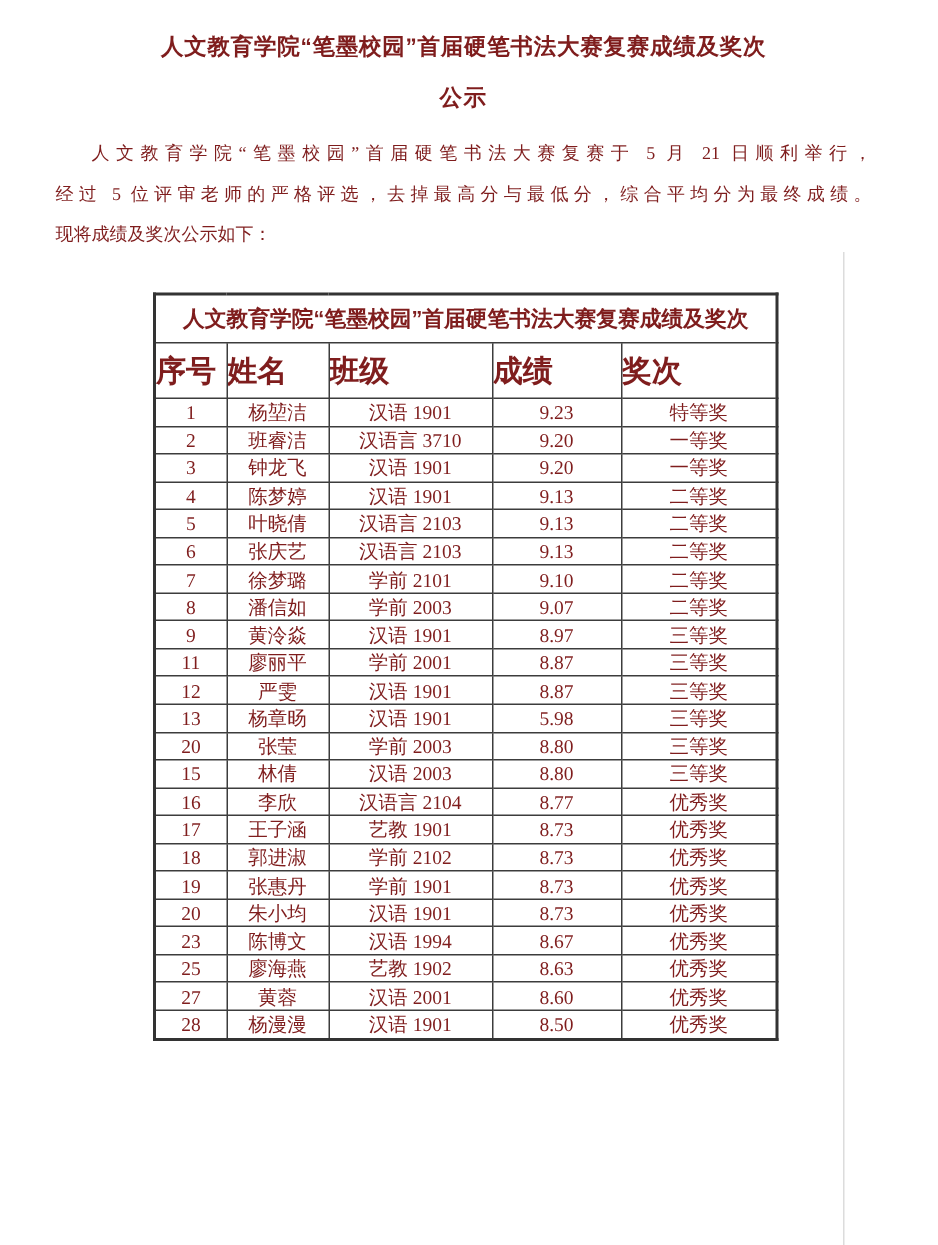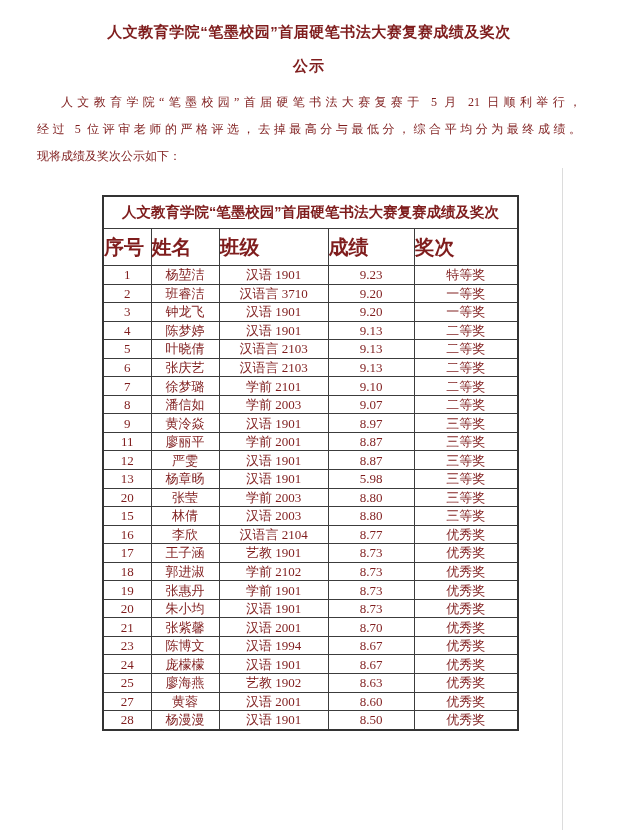--- a/index.html
+++ b/index.html
@@ -261,41 +261,27 @@
           <td>优秀奖</td>
         </tr>
         <tr>
           <td>20</td>
           <td>朱小均</td>
           <td>汉语 1901</td>
           <td>8.73</td>
           <td>优秀奖</td>
         </tr>
         <tr>
-          <td>21</td>
-          <td>张紫馨</td>
-          <td>汉语 2001</td>
-          <td>8.70</td>
-          <td>优秀奖</td>
-        </tr>
-        <tr>
           <td>23</td>
           <td>陈博文</td>
           <td>汉语 1994</td>
           <td>8.67</td>
           <td>优秀奖</td>
         </tr>
         <tr>
-          <td>24</td>
-          <td>庞檬檬</td>
-          <td>汉语 1901</td>
-          <td>8.67</td>
-          <td>优秀奖</td>
-        </tr>
-        <tr>
           <td>25</td>
           <td>廖海燕</td>
           <td>艺教 1902</td>
           <td>8.63</td>
           <td>优秀奖</td>
         </tr>
         <tr>
           <td>27</td>
           <td>黄蓉</td>
           <td>汉语 2001</td>

